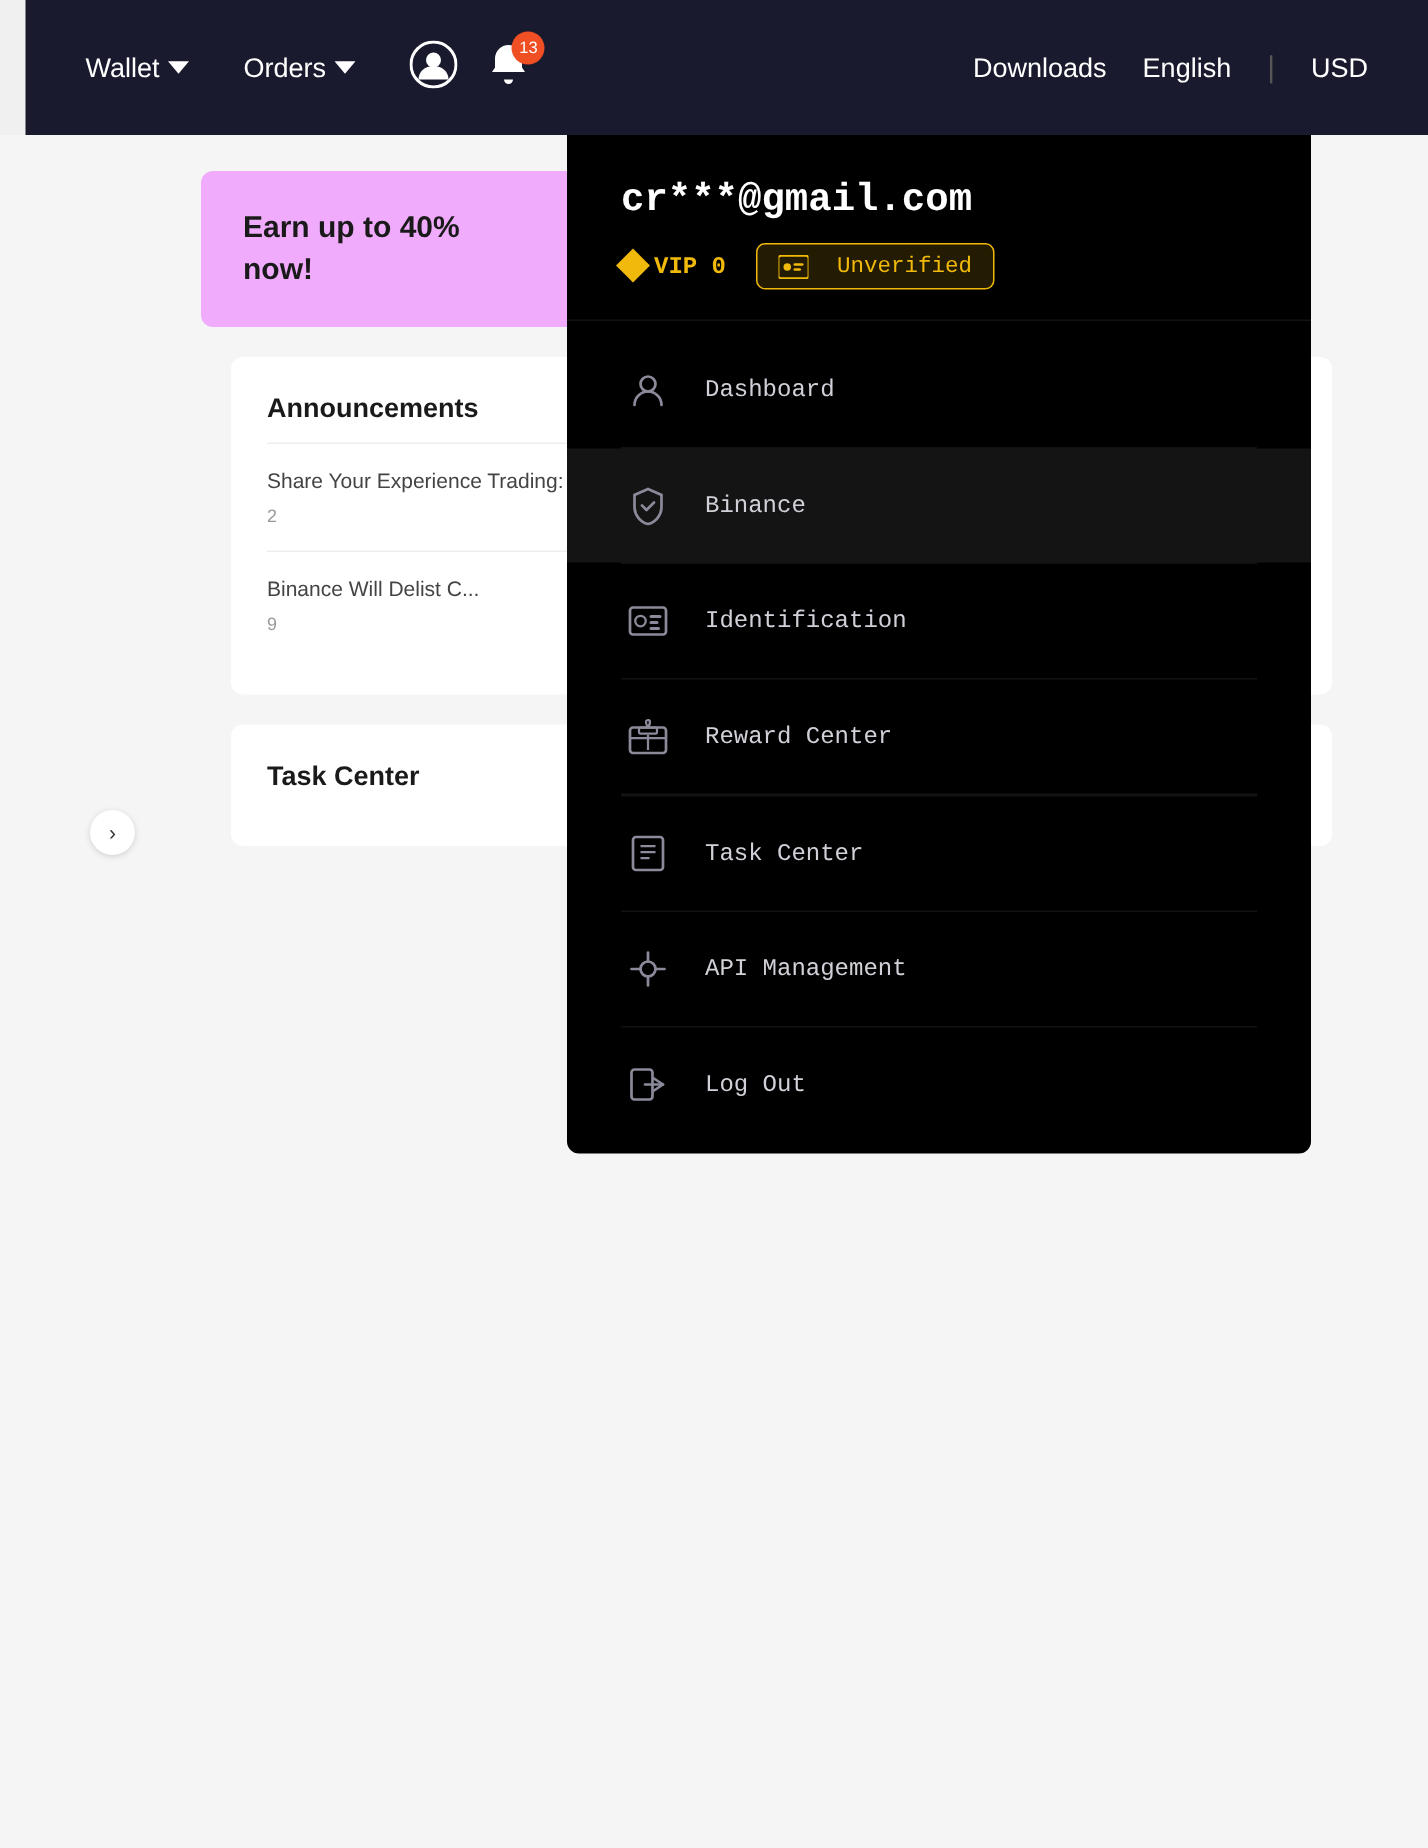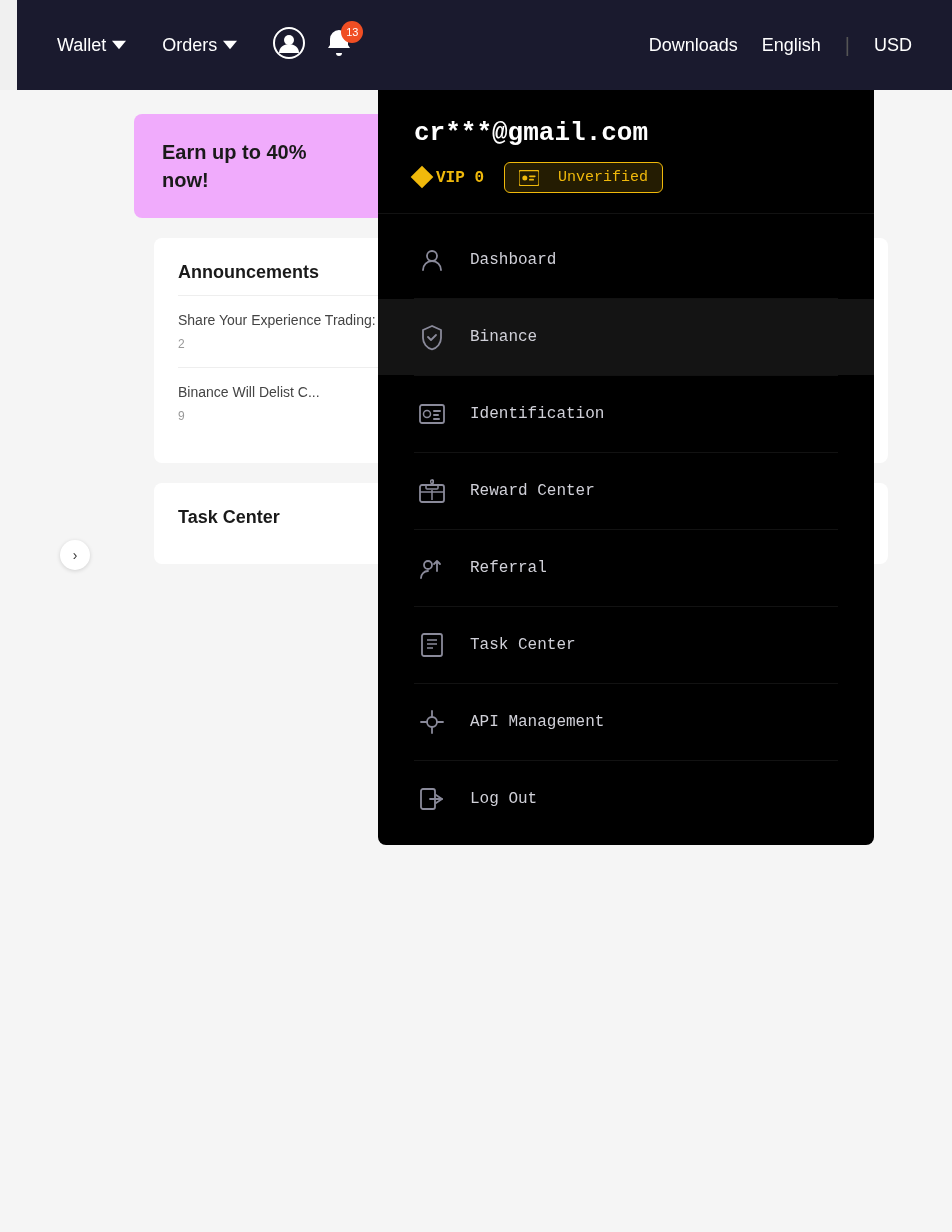--- a/index.html
+++ b/index.html
@@ -352,30 +352,20 @@
           <line x1="2" y1="15" x2="26" y2="15" stroke="#8a8a9a" stroke-width="1.5"></line>
           <path d="M14 8c0 0-3-5 0-5s0 5 0 5" stroke="#8a8a9a" stroke-width="1.4" fill="none"></path>
           <path d="M14 8c0 0 3-5 0-5" stroke="#8a8a9a" stroke-width="1.4" fill="none"></path>
         </svg>
       </div>
       <span class="menu-item-label">Reward Center</span>
     </div>
 
     <div class="menu-divider"></div>
 
-    <div class="menu-item">
-      <div class="menu-item-icon">
-        <svg viewBox="0 0 28 28">
-          <circle cx="10" cy="11" r="4" stroke="#8a8a9a" stroke-width="1.8" fill="none"></circle>
-          <path d="M3 24c0-3.87 3.13-7 7-7" stroke="#8a8a9a" stroke-width="1.8" fill="none" stroke-linecap="round"></path>
-          <path d="M19 7v10M19 7l-3 3M19 7l3 3" stroke="#8a8a9a" stroke-width="1.8" fill="none" stroke-linecap="round" stroke-linejoin="round"></path>
-        </svg>
-      </div>
-      <span class="menu-item-label">Referral</span>
-    </div>
 
     <div class="menu-divider"></div>
 
     <div class="menu-item">
       <div class="menu-item-icon">
         <svg viewBox="0 0 28 28">
           <rect x="4" y="3" width="20" height="22" rx="2" stroke="#8a8a9a" stroke-width="1.8" fill="none"></rect>
           <line x1="9" y1="9" x2="19" y2="9" stroke="#8a8a9a" stroke-width="1.5"></line>
           <line x1="9" y1="13" x2="19" y2="13" stroke="#8a8a9a" stroke-width="1.5"></line>
           <line x1="9" y1="17" x2="15" y2="17" stroke="#8a8a9a" stroke-width="1.5"></line>

